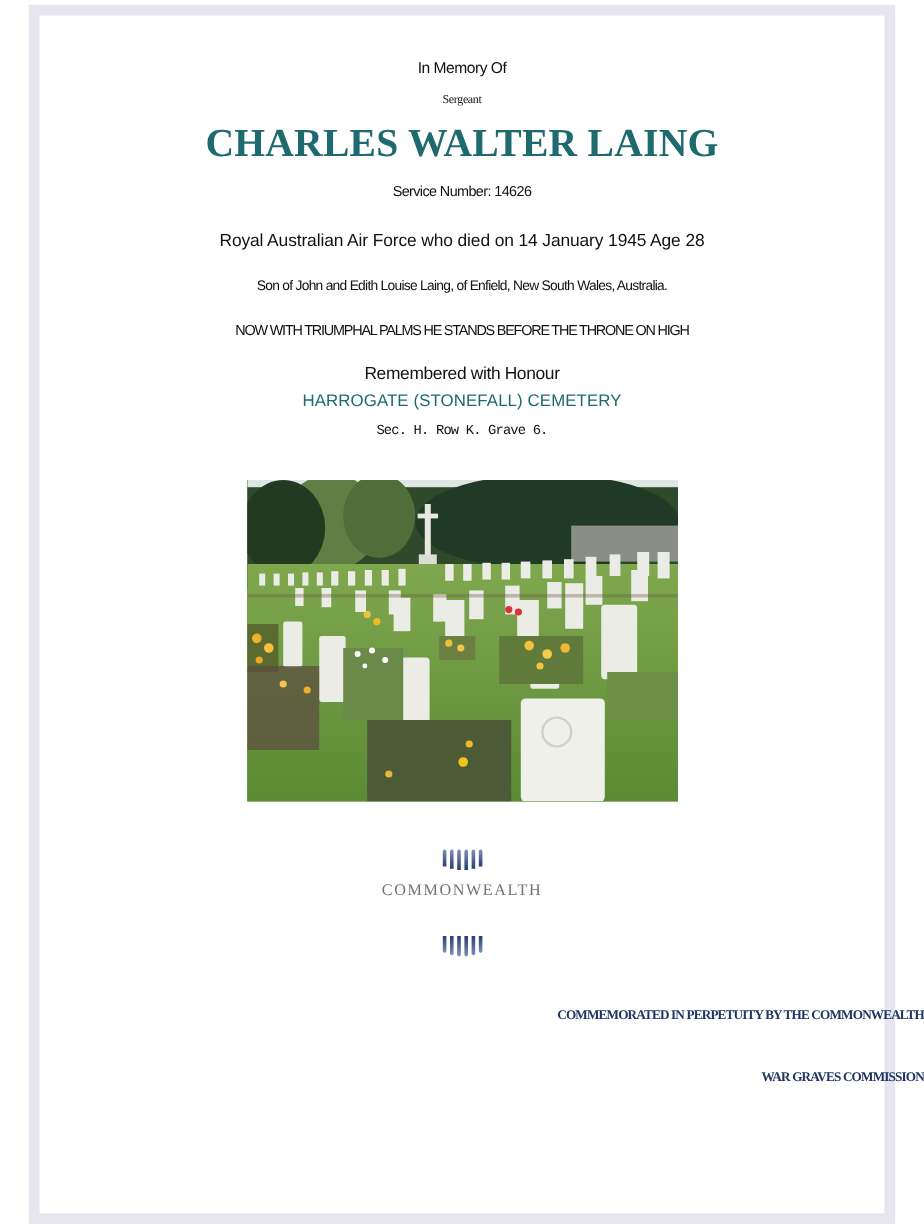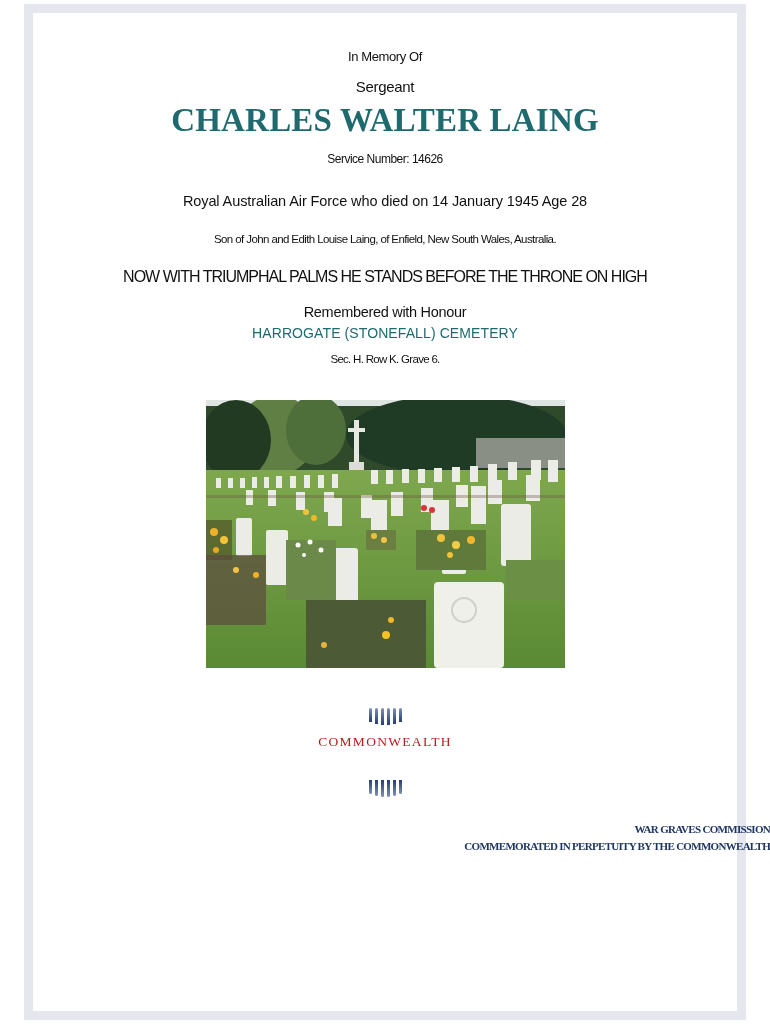--- a/index.html
+++ b/index.html
@@ -6,62 +6,62 @@
   body {
     width: 770px; height: 1024px; background: #ffffff; position: relative; overflow: hidden;
     font-family: "Liberation Sans", sans-serif; color: #111;
   }
   .frame {
     position: absolute; left: 24px; top: 4px; width: 722px; height: 1016px;
     box-sizing: border-box; border: 9px solid #e6e7ee; background: #fff;
   }
   .line { position: absolute; left: 0; width: 770px; text-align: center; white-space: nowrap; }
   .in-memory { top: 49px; font-size: 13px; letter-spacing: -0.4px; }
-  .rank { top: 78px; font-size: 15px; letter-spacing: -0.3px; }
+  .rank { top: 78px; font-size: 10px; letter-spacing: -0.3px; font-family: Liberation Serif, serif; }
   .name {
     top: 102px; font-family: Liberation Serif, serif; font-weight: bold;
     font-size: 33px; color: #1e6a6e; letter-spacing: 0.2px;
   }
   .service { top: 152px; font-size: 12px; letter-spacing: -0.5px; }
   .unit { top: 193px; font-size: 14.5px; letter-spacing: -0.1px; }
   .family { top: 233px; font-size: 11.5px; letter-spacing: -0.6px; }
-  .epitaph { top: 268px; font-size: 16px; letter-spacing: -1.0px; }
+  .epitaph { top: 268px; font-size: 12px; letter-spacing: -1.0px; }
   .remembered { top: 304px; font-size: 14.5px; letter-spacing: -0.3px; }
   .cemetery { top: 325px; font-size: 14px; color: #1e6a6e; letter-spacing: 0.1px; }
-  .grave { top: 353px; font-size: 11.5px; letter-spacing: -0.7px; }
+  .grave { top: 353px; font-size: 11.5px; letter-spacing: -0.7px; font-family: Liberation Mono, monospace; }
 
   .photo {
     position: absolute; left: 206px; top: 400px; width: 359px; height: 268px; overflow: hidden;
     background: #5f8a3a;
   }
   .photo svg { display: block; }
 
   .logo { position: absolute; left: 290px; top: 705px; width: 190px; height: 95px; }
   .bars { position: absolute; left: 0; width: 190px; display: flex; justify-content: center; gap: 3px; }
   .bars span {
     display: block; width: 3px; border-radius: 1.5px 1.5px 0 0;
     background: linear-gradient(#7f90b5, #273e74);
   }
   .bars.top { top: 3px; }
   .bars.bottom { top: 75px; }
   .bars.bottom span { border-radius: 0 0 1.5px 1.5px; background: linear-gradient(#273e74, #7f90b5); }
   .logo-line1 {
     position: absolute; top: 29px; left: 0; width: 190px; text-align: center;
-    font-family: "Liberation Serif", serif; font-size: 13.5px; letter-spacing: 1.3px; color: #b91c1c;
+    font-family: "Liberation Serif", serif; font-size: 13.5px; letter-spacing: 1.3px; color: #737373;
   }
   .logo-line2 {
     position: absolute; top: 44px; left: 0; width: 190px; text-align: center;
     font-family: "Liberation Serif", serif; font-size: 21px; letter-spacing: 0.4px; color: #2a3f72;
   }
   .footer1, .footer2 {
     font-family: "Liberation Serif", serif; font-weight: bold; color: #1f3563;
     font-size: 11px; letter-spacing: -0.7px; text-align: right;
   }
   .footer1 { top: 840px; }
-  .footer2 { top: 823px; }
+  .footer2 { top: 892px; }
 </style>
 </head>
 <body>
 
 <div class="frame"></div>
 
 <div class="line in-memory">In Memory Of</div>
 <div class="line rank">Sergeant</div>
 <div class="line name">CHARLES WALTER LAING</div>
 <div class="line service">Service Number: 14626</div>

